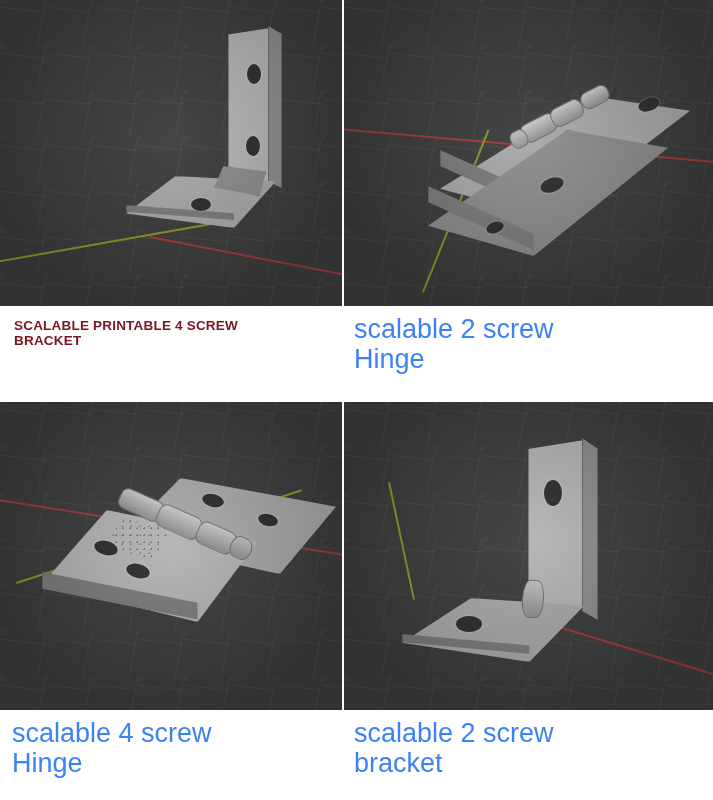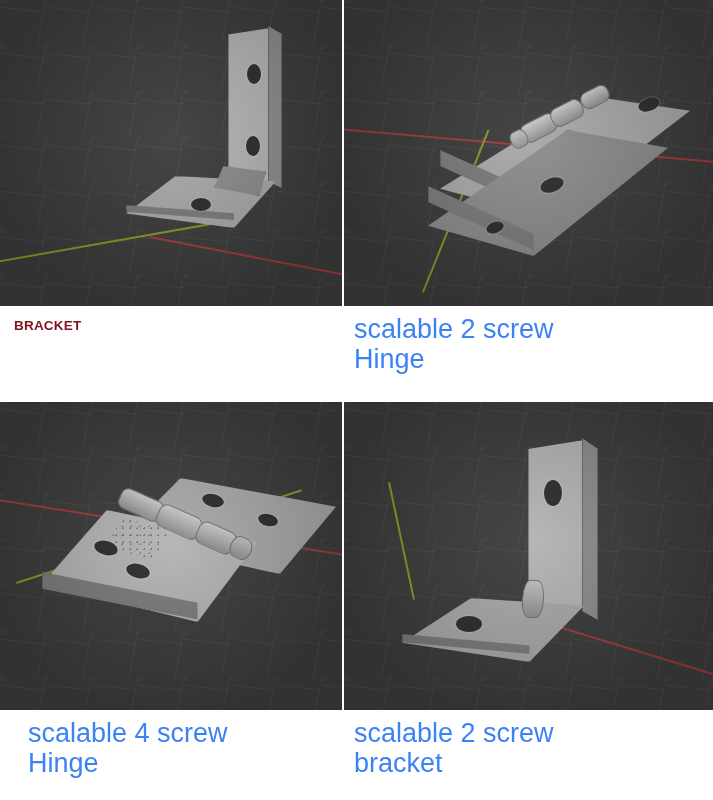--- a/index.html
+++ b/index.html
@@ -180,20 +180,21 @@
       <div class="knuckle" style="left:236px;top:88px;width:30px;height:18px;transform:rotate(-27deg);"></div>
 
       <div class="hole" style="left:196px;top:178px;width:24px;height:14px;transform:rotate(-20deg);"></div>
       <div class="hole" style="left:294px;top:98px;width:22px;height:13px;transform:rotate(-20deg);"></div>
       <div class="hole" style="left:142px;top:222px;width:18px;height:11px;transform:rotate(-20deg);"></div>
     </div>
     <div class="vp-vignette"></div>
   </div>
 
   <div class="caption cap-a" style="left:0;top:306px;width:342px;height:92px;padding:12px 14px;">
+    <span class="cap-text">SCALABLE PRINTABLE  4 SCREW</span>
     <span class="cap-text">BRACKET</span>
   </div>
 
   <div class="caption cap-b" style="left:344px;top:306px;width:369px;height:92px;padding:8px 10px;">
     <span class="cap-text">scalable 2 screw</span>
     <span class="cap-text">Hinge</span>
   </div>
 
   <div class="divider" style="left:342px;top:0;width:2px;height:398px;"></div>
   <div class="divider" style="left:0;top:398px;width:713px;height:4px;"></div>
@@ -246,21 +247,21 @@
       <div class="face top" style="left:58px;top:196px;width:182px;height:64px;
             clip-path:polygon(38% 0,100% 12%,70% 100%,0 70%);"></div>
       <div class="face dark" style="left:58px;top:232px;width:182px;height:32px;
             clip-path:polygon(0 0,70% 36%,70% 62%,0 26%);"></div>
       <div class="hole" style="left:112px;top:214px;width:26px;height:16px;"></div>
       <div class="pin" style="left:178px;top:178px;width:22px;height:38px;transform:rotate(4deg);"></div>
     </div>
     <div class="vp-vignette"></div>
   </div>
 
-  <div class="caption cap-c" style="left:0;top:710px;width:342px;height:86px;padding:8px 28px;">
+  <div class="caption cap-c" style="left:0;top:710px;width:342px;height:86px;padding:8px 12px;">
     <span class="cap-text">scalable 4 screw</span>
     <span class="cap-text">Hinge</span>
   </div>
 
   <div class="caption cap-d" style="left:344px;top:710px;width:369px;height:90px;padding:8px 10px;">
     <span class="cap-text">scalable 2 screw</span>
     <span class="cap-text">bracket</span>
   </div>
 
   <div class="divider" style="left:342px;top:402px;width:2px;height:398px;"></div>

